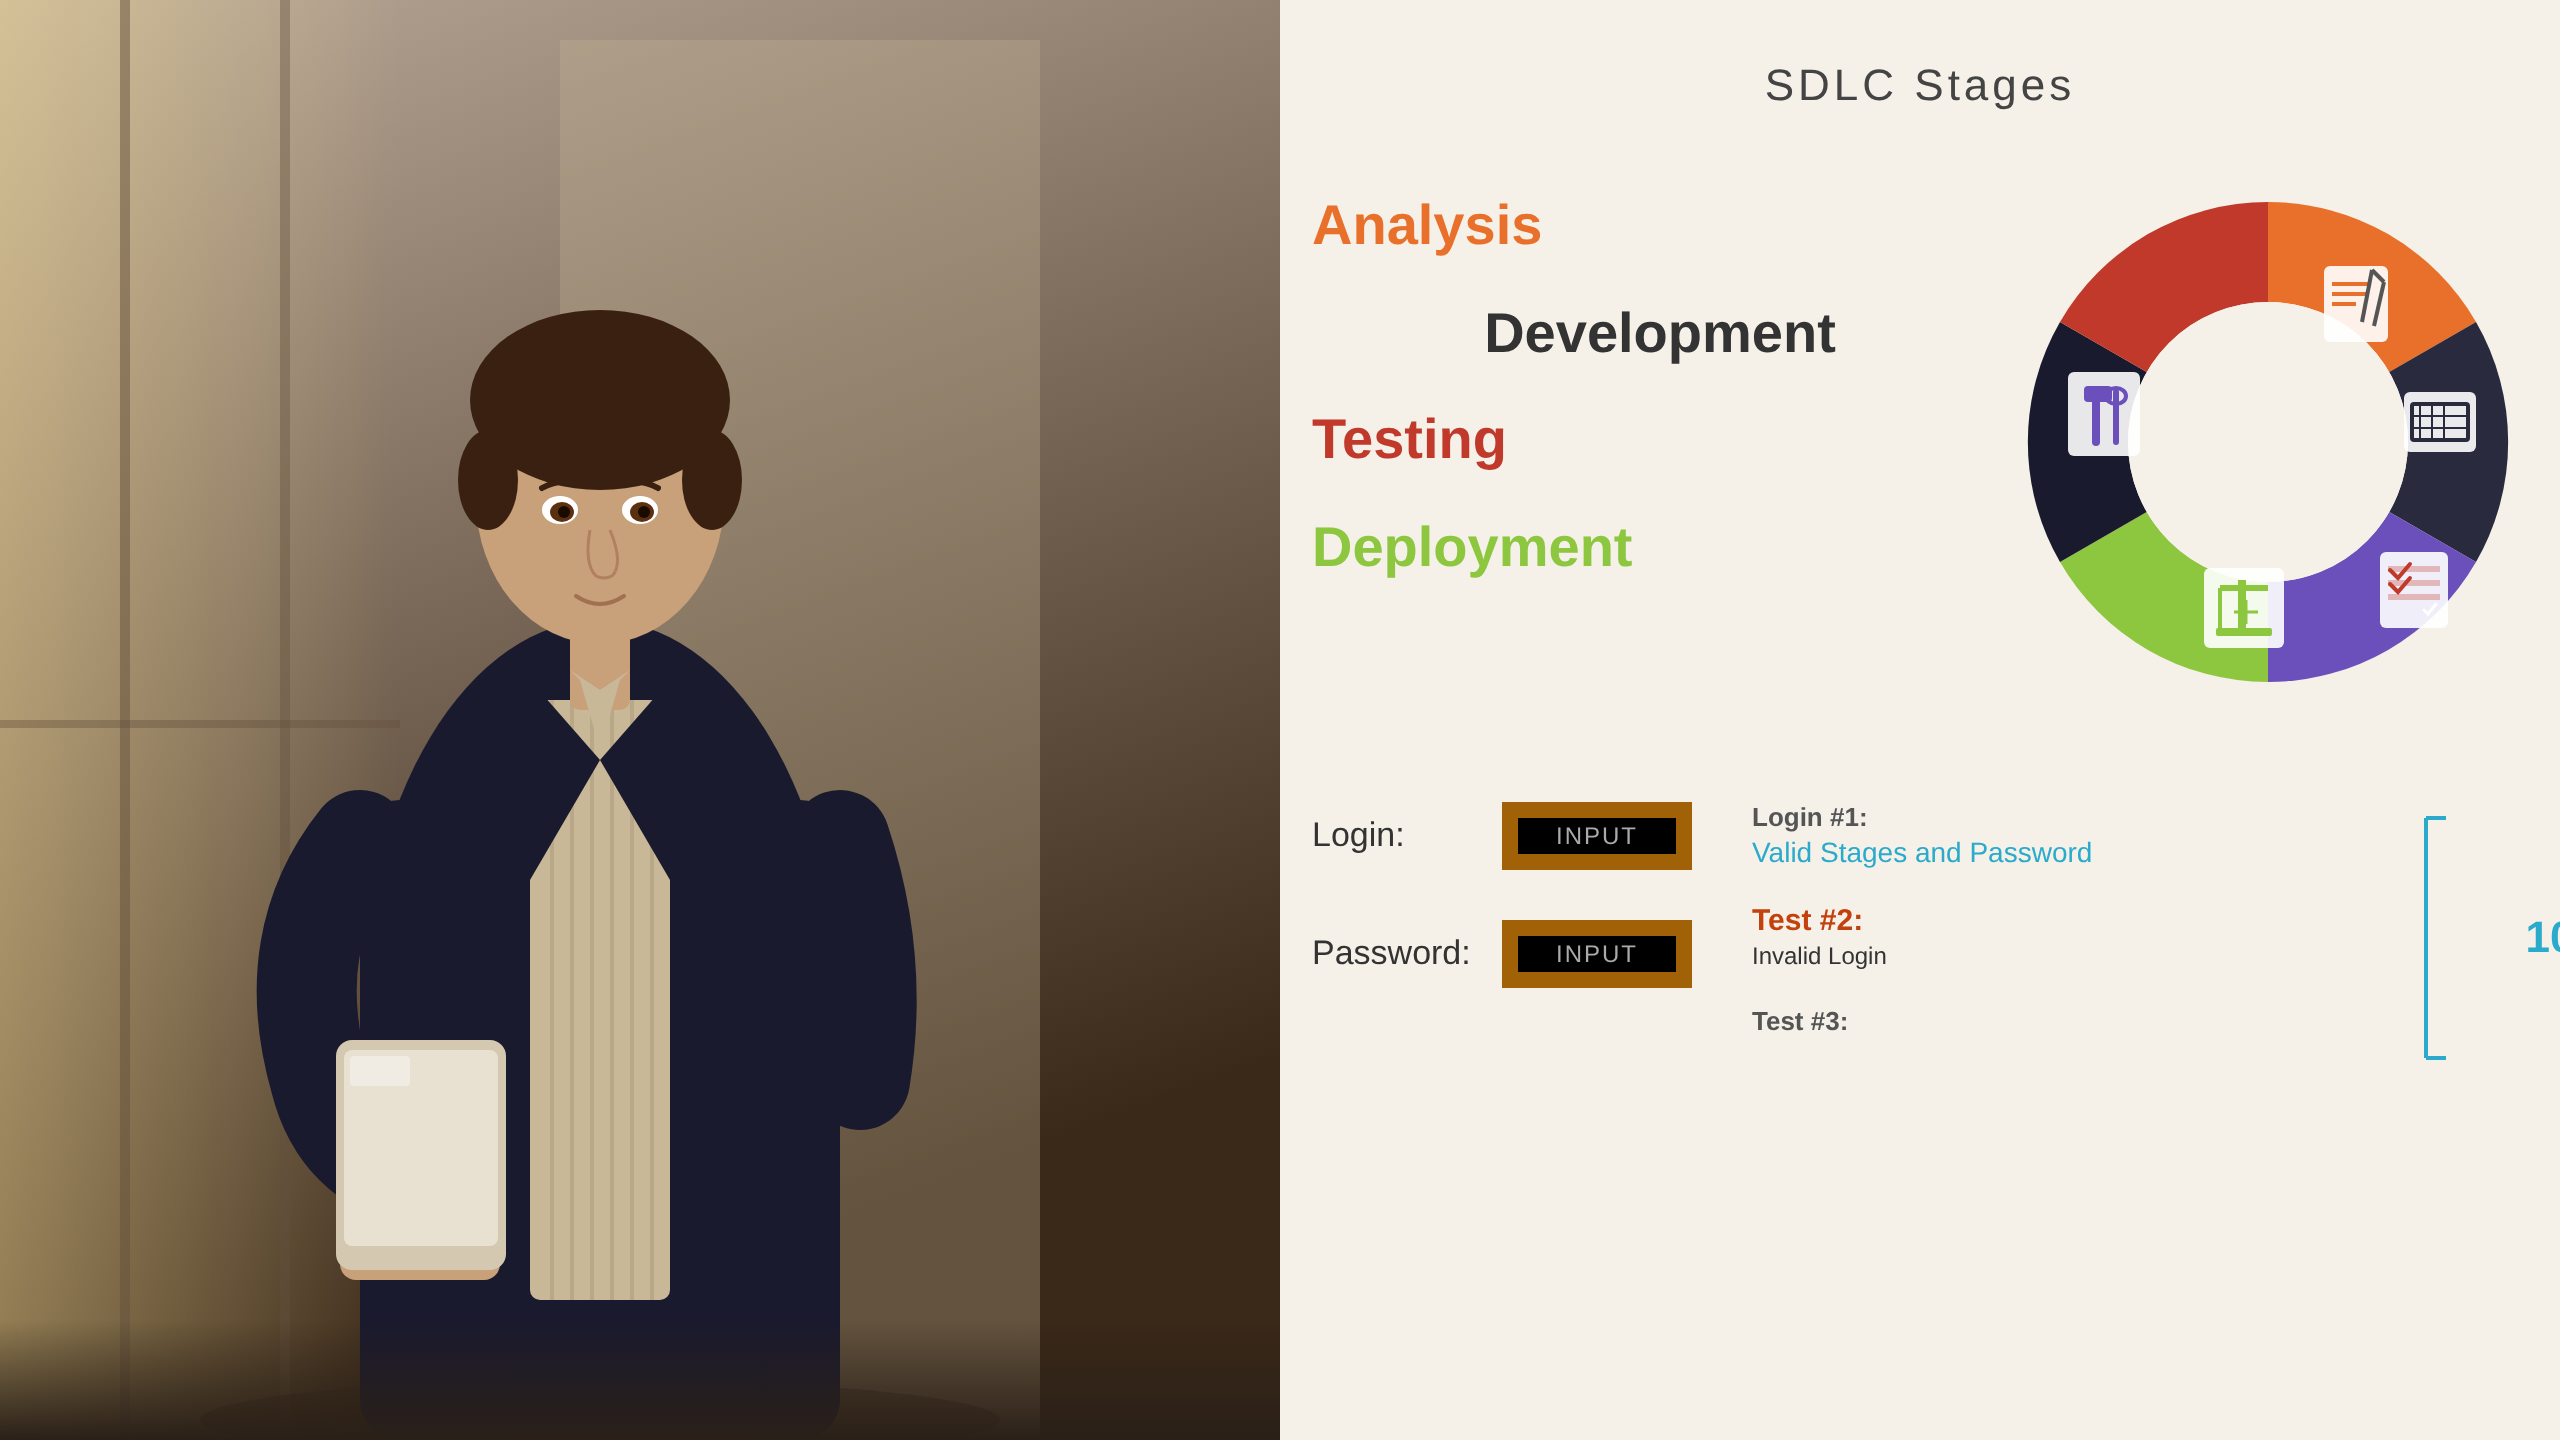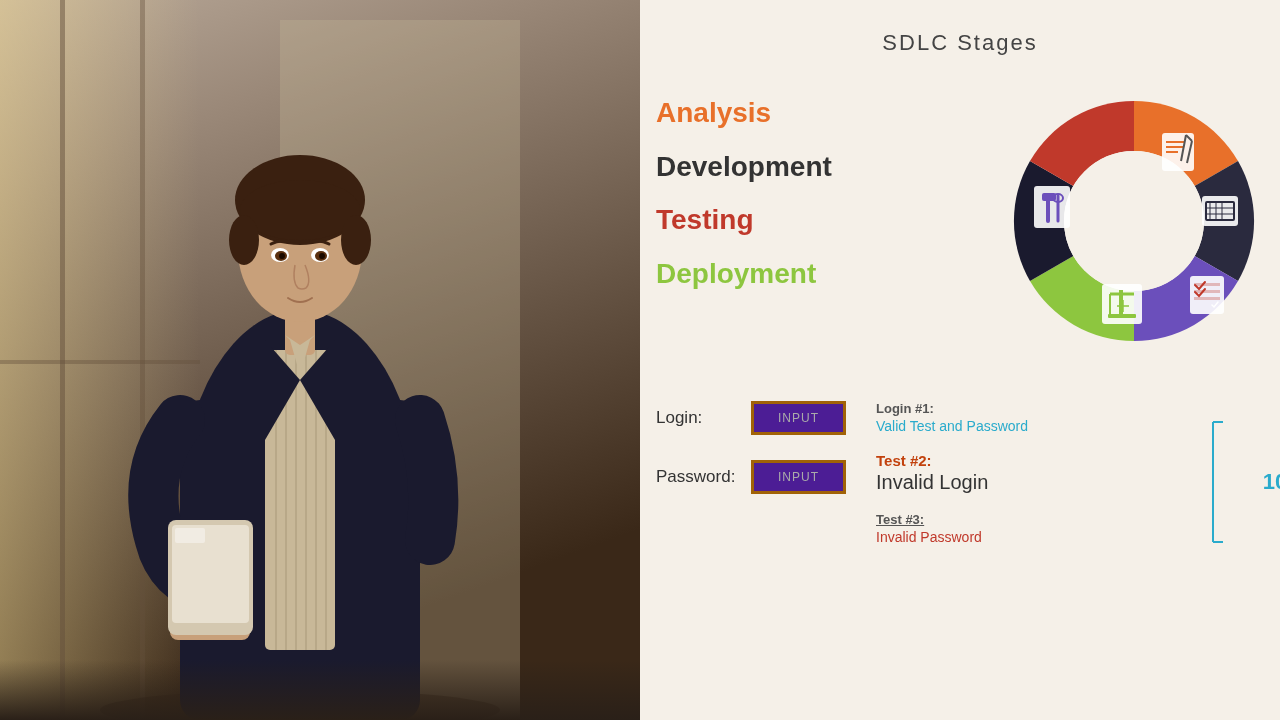--- a/index.html
+++ b/index.html
@@ -42,21 +42,21 @@
 
     .stage-item {
       font-size: 28px;
       font-weight: bold;
       margin-bottom: 20px;
       line-height: 1.2;
     }
 
     .stage-analysis { color: #e8702a; }
     .stage-design { color: #2aabcc; }
-    .stage-development { color: #333; }
+    .stage-development { color: #333; text-align: center; }
     .stage-testing { color: #c0392b; }
     .stage-deployment { color: #8dc63f; }
 
     .diagram-area {
       width: 260px;
       height: 260px;
       position: relative;
       flex-shrink: 0;
     }
 
@@ -82,22 +82,22 @@
     .form-label {
       font-size: 17px;
       color: #333;
       min-width: 80px;
       text-align: left;
     }
 
     .input-box {
       width: 95px;
       height: 34px;
-      border: 3px solid #a16207;
-      background: #4c1d95;
+      border: 8px solid #a16207;
+      background: #000000;
       display: flex;
       align-items: center;
       justify-content: center;
       font-size: 13px;
       color: #888;
       letter-spacing: 1px;
     }
 
     .tests-area {
       position: relative;
@@ -117,21 +117,21 @@
 
     .test-description {
       font-size: 14px;
       color: #2aabcc;
     }
 
     .test-item-1 .test-description { color: #2aabcc; }
     .test-item-2 .test-description { color: #333; }
     .test-item-3 .test-description { color: #c0392b; }
     .test-item-2 .test-label { color: #555; }
-    .test-item-3 .test-label { color: #555; text-decoration: underline; }
+    .test-item-3 .test-label { color: #555; }
     .test-item-1 .test-label { color: #555; }
 
     
     .photo-container {
       width: 640px;
       height: 720px;
       position: relative;
       overflow: hidden;
       background: linear-gradient(160deg, #b8a898 0%, #9a8878 20%, #7a6858 40%, #5a4838 60%, #3a2818 80%);
     }
@@ -372,29 +372,28 @@
         <div class="input-box">
           <span style="color:#aaa; font-size:12px; letter-spacing:1px;">INPUT</span>
         </div>
       </div>
     </div>
 
     <div class="tests-area" style="position:relative;">
 
       <div class="test-item test-item-1">
         <div class="test-label" style="color:#555; font-size:13px; font-weight:bold;">Login #1:</div>
-        <div class="test-description" style="color:#2aabcc; font-size:14px;">Valid Test and Password</div>
+        <div class="test-description" style="color:#2aabcc; font-size:14px;">Valid Stages and Password</div>
       </div>
       <div class="test-item test-item-2" style="margin-top:14px;">
         <div class="test-label" style="color:#c2410c; font-size:15px; font-weight:bold;">Test #2:</div>
-        <div class="test-description" style="color:#333; font-size:20px;">Invalid Login</div>
+        <div class="test-description" style="color:#333; font-size:12px;">Invalid Login</div>
       </div>
       <div class="test-item test-item-3" style="margin-top:14px;">
         <div class="test-label" style="color:#555; font-size:13px; font-weight:bold;">Test #3:</div>
-        <div class="test-description" style="color:#c0392b; font-size:14px;">Invalid Password</div>
       </div>
 
       <div style="position:absolute; right:-55px; top:0; bottom:0; display:flex; align-items:center;">
 
         <svg width="60" height="130" viewBox="0 0 60 130">
           <line x1="15" y1="5" x2="25" y2="5" stroke="#2aabcc" stroke-width="2"></line>
           <line x1="15" y1="5" x2="15" y2="125" stroke="#2aabcc" stroke-width="2"></line>
           <line x1="15" y1="125" x2="25" y2="125" stroke="#2aabcc" stroke-width="2"></line>
         </svg>
         <span style="font-size:22px; font-weight:bold; color:#2aabcc; margin-left:5px;">100%</span>

